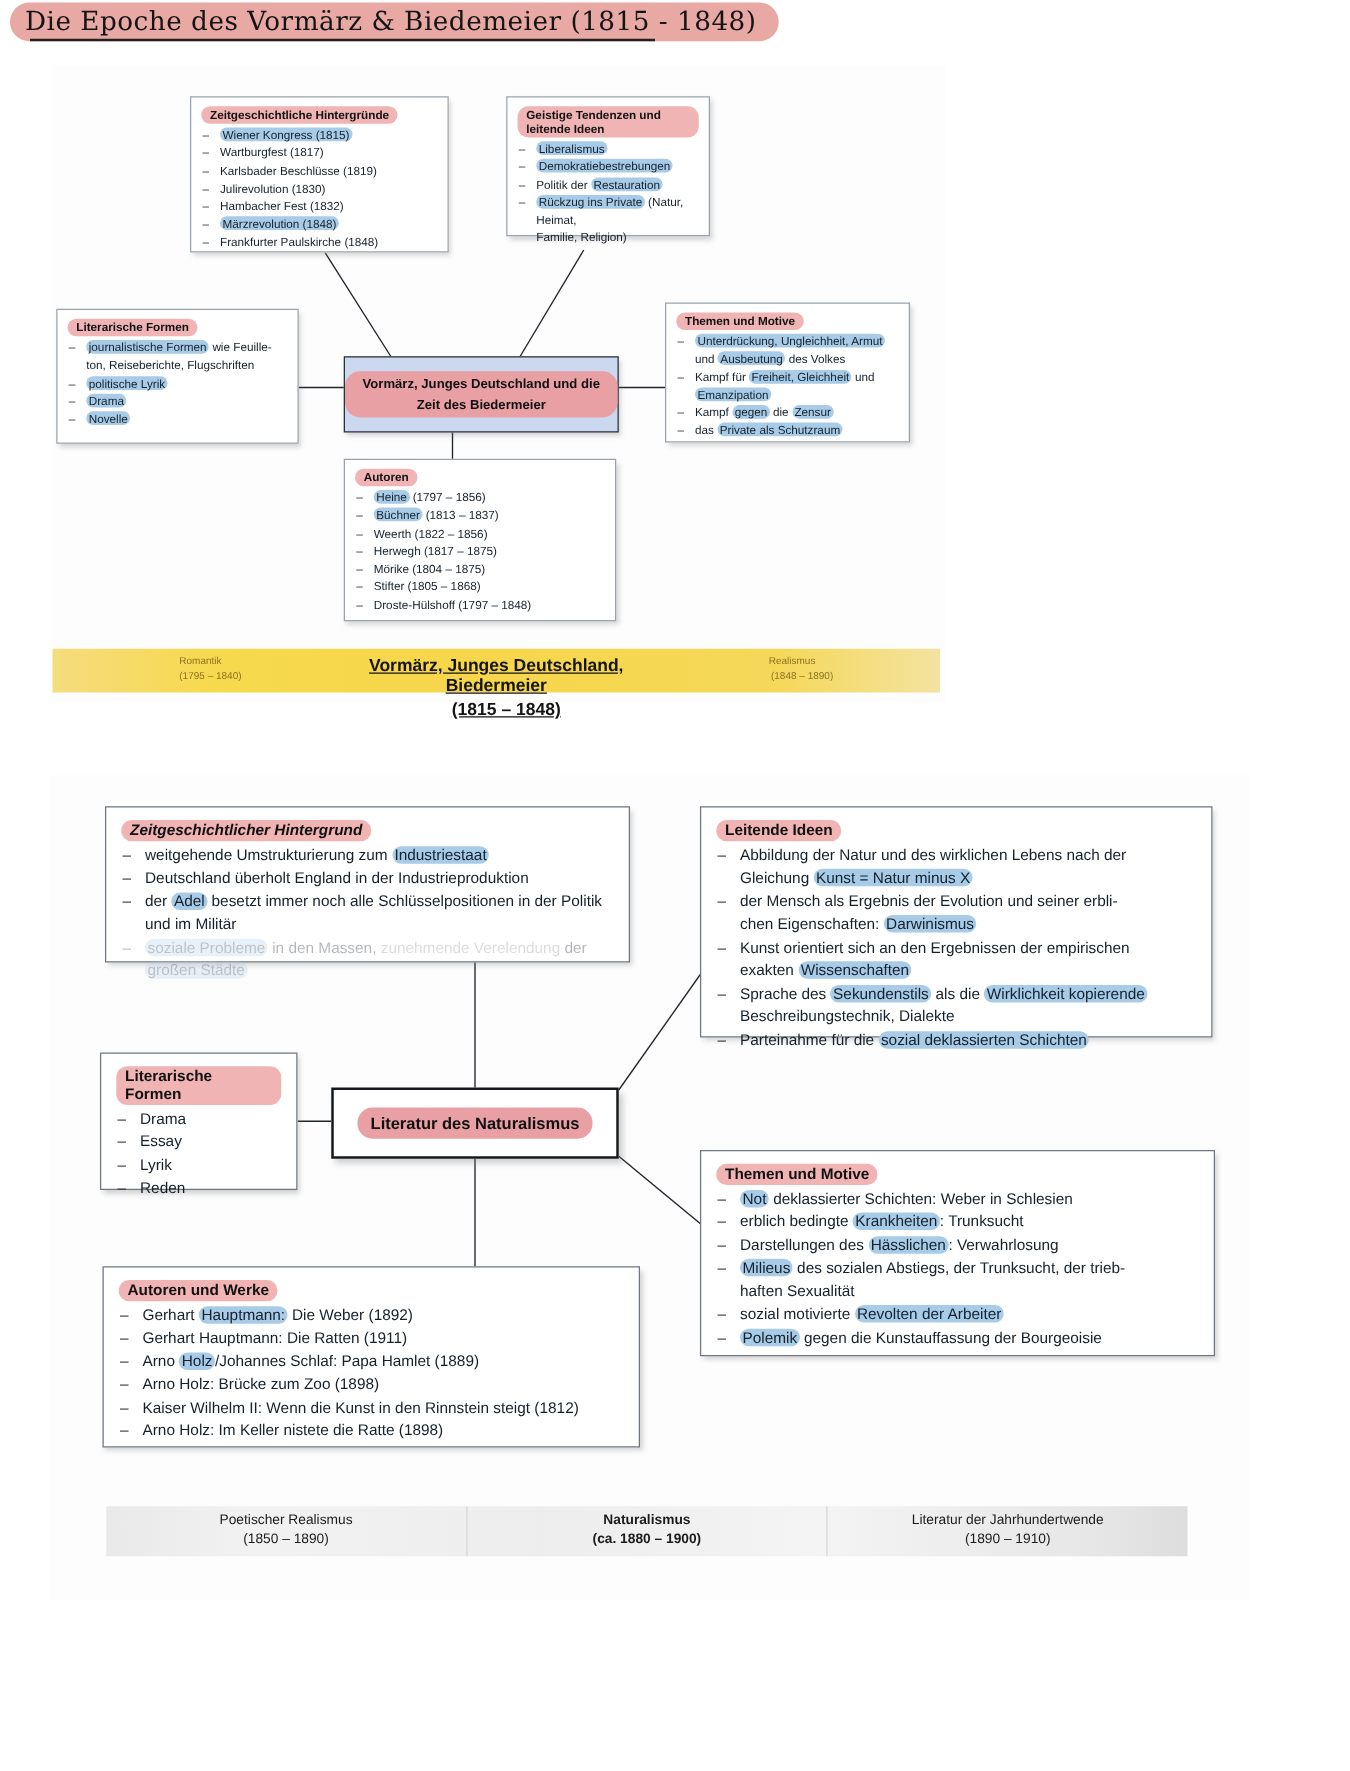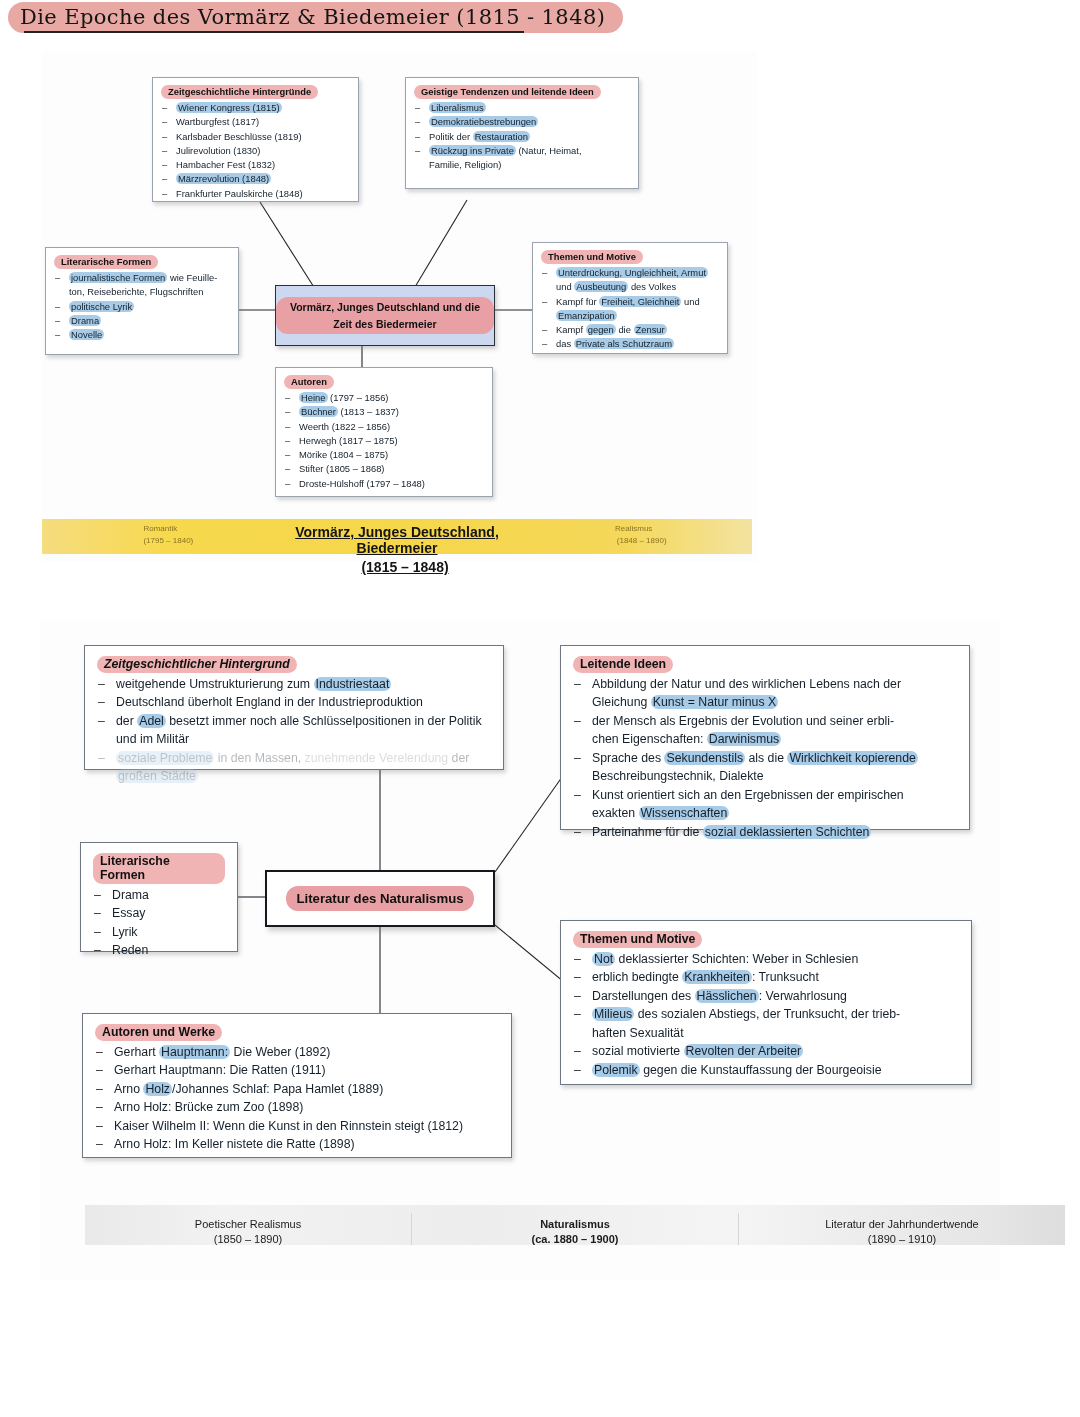--- a/index.html
+++ b/index.html
@@ -117,23 +117,23 @@
   #fig2 .node .hd{font-size:12.3px;}
   #fig2 ul.items li{line-height:1.5;padding-left:19px;}
   #fig2 .center-node{
     background:#fff;border:2px solid #15181c;
     box-shadow:3px 4px 5px rgba(120,120,120,.35);
   }
   #fig2 .center-pill{font-size:13.2px;}
   .faded{opacity:.32;}
   .faded .hl{opacity:.85;}
   #f2-tl{
-    left:85px;top:1205px;width:980px;height:40px;
+    left:85px;top:1205px;width:865px;height:40px;
     background:linear-gradient(90deg,#e9e9e9 0%,#f2f2f2 14%,#ededed 40%,#f4f4f4 66%,#e6e6e6 92%,#dddddd 100%);
-    font-size:11px;color:#1b1b1b;align-items:flex-end;
+    font-size:11px;color:#1b1b1b;
   }
   #f2-tl .tl-seg.active{font-weight:bold;}
   #f2-tl .tl-years{margin-top:3px;}
   #f2-tl .tl-seg{border-right:1px solid #d6d6d6;}
   #f2-tl .tl-seg:last-child{border-right:none;}
 </style>
 </head>
 <body>
 
 <div class="page">
@@ -162,21 +162,21 @@
         <li><span class="hl">Wiener Kongress (1815)</span></li>
         <li>Wartburgfest (1817)</li>
         <li>Karlsbader Beschlüsse (1819)</li>
         <li>Julirevolution (1830)</li>
         <li>Hambacher Fest (1832)</li>
         <li><span class="hl">Märzrevolution (1848)</span></li>
         <li>Frankfurter Paulskirche (1848)</li>
       </ul>
     </div>
 
-    <div class="node" style="left:363px;top:25px;width:234px;height:112px;padding:7px 8px;">
+    <div class="node" style="left:363px;top:25px;width:163px;height:112px;padding:7px 8px;">
       <span class="hd">Geistige Tendenzen und leitende Ideen</span>
       <ul class="items">
         <li><span class="hl">Liberalismus</span></li>
         <li><span class="hl">Demokratiebestrebungen</span></li>
         <li>Politik der <span class="hl">Restauration</span></li>
         <li><span class="hl">Rückzug ins Private</span> (Natur, Heimat,<br>Familie, Religion)</li>
       </ul>
     </div>
 
     <div class="node" style="left:3px;top:195px;width:194px;height:108px;padding:7px 8px;">
@@ -251,22 +251,22 @@
         <li>der <span class="hl">Adel</span> besetzt immer noch alle Schlüsselpositionen in der Politik<br>und im Militär</li>
         <li class="faded"><span class="hl">soziale Probleme</span> in den Massen, <span style="opacity:.5">zunehmende Verelendung</span> der <span class="hl">großen Städte</span></li>
       </ul>
     </div>
 
     <div class="node" style="left:520px;top:25px;width:410px;height:185px;padding:10px 12px;">
       <span class="hd">Leitende Ideen</span>
       <ul class="items">
         <li>Abbildung der Natur und des wirklichen Lebens nach der<br>Gleichung <span class="hl">Kunst = Natur minus X</span></li>
         <li>der Mensch als Ergebnis der Evolution und seiner erbli-<br>chen Eigenschaften: <span class="hl">Darwinismus</span></li>
+        <li>Kunst orientiert sich an den Ergebnissen der empirischen<br>exakten <span class="hl">Wissenschaften</span></li>
         <li>Sprache des <span class="hl">Sekundenstils</span> als die <span class="hl">Wirklichkeit kopierende</span><br>Beschreibungstechnik, Dialekte</li>
-        <li>Kunst orientiert sich an den Ergebnissen der empirischen<br>exakten <span class="hl">Wissenschaften</span></li>
         <li>Parteinahme für die <span class="hl">sozial deklassierten Schichten</span></li>
       </ul>
     </div>
 
     <div class="node" style="left:40px;top:222px;width:158px;height:110px;padding:10px 12px;">
       <span class="hd">Literarische Formen</span>
       <ul class="items">
         <li>Drama</li>
         <li>Essay</li>
         <li>Lyrik</li>

